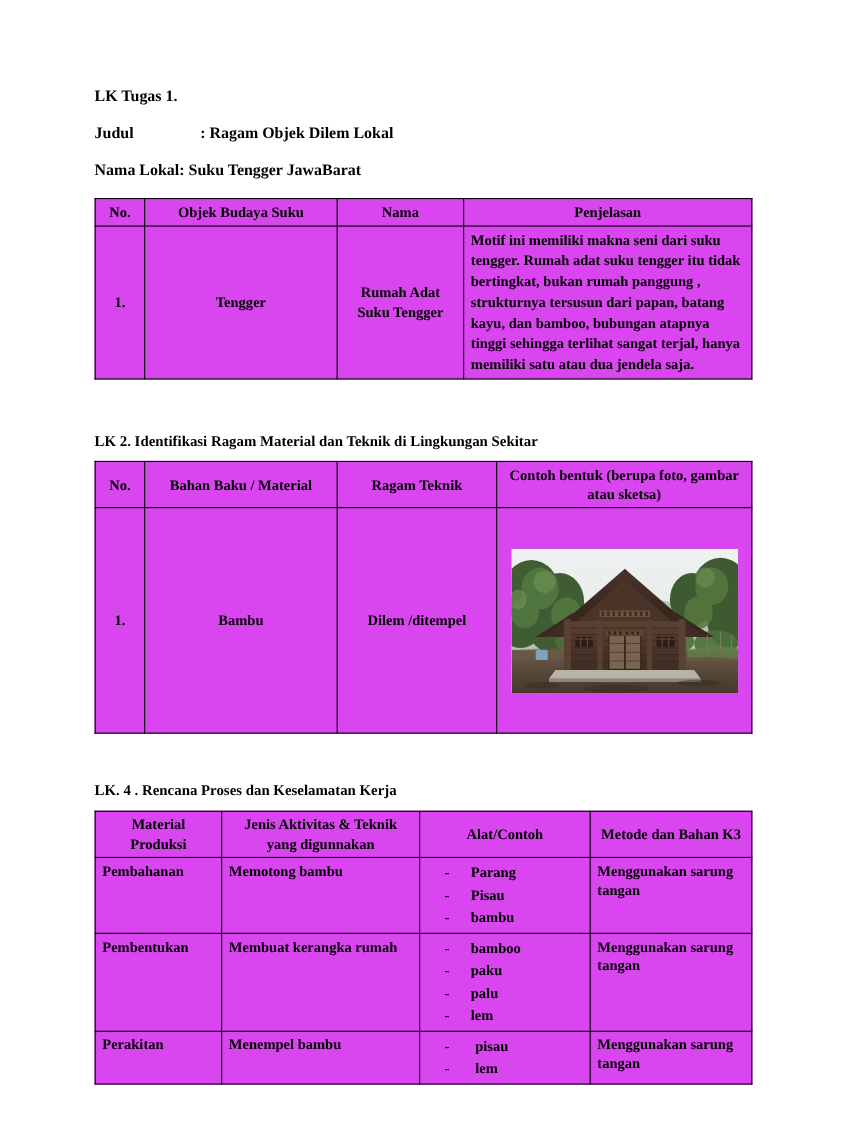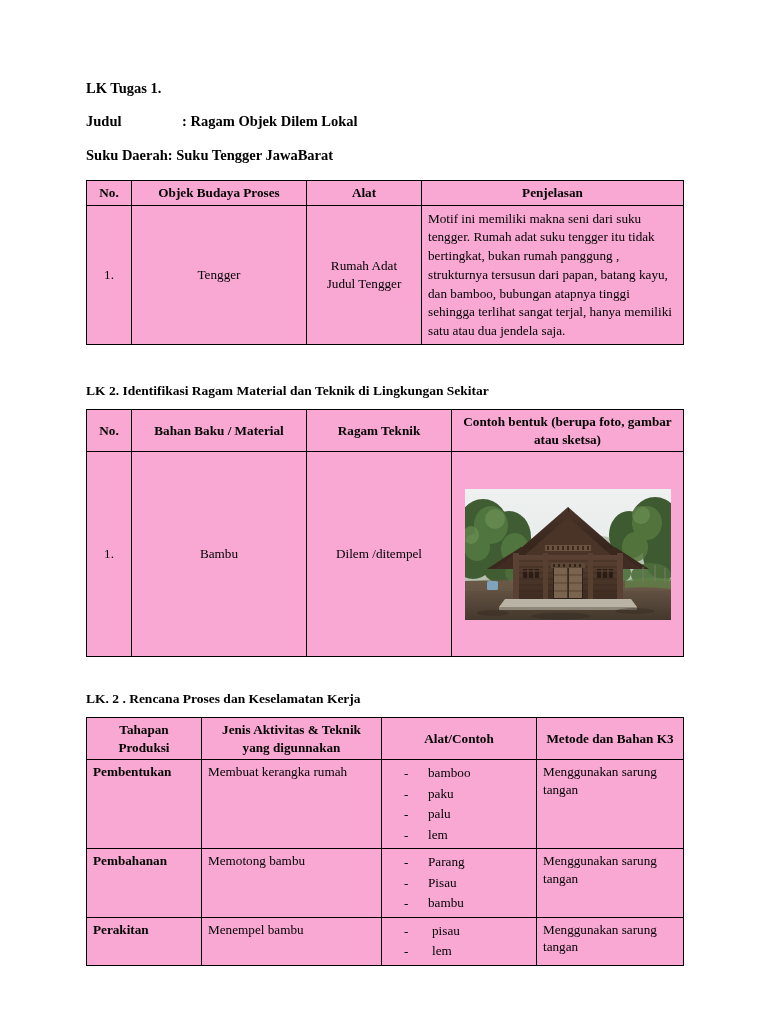--- a/index.html
+++ b/index.html
@@ -39,38 +39,38 @@
     white-space: pre;
   }
   .hdr-line .label-col {
     display: inline-block;
     width: 96px;
   }
   .section-heading {
     font-weight: bold;
     font-size: 13.5px;
     line-height: 1.2;
-    margin-top: 4px;
+    margin-top: 14px;
     margin-bottom: 10px;
   }
 
   
   table.doc {
     border-collapse: collapse;
     width: 597px;
     table-layout: fixed;
-    background: #f9a8d4;
+    background: #d946ef;
   }
   table.doc td, table.doc th {
     border: 1px solid #000000;
     padding: 3px 6px;
     vertical-align: top;
     font-size: 13.2px;
     line-height: 1.33;
-    font-weight: normal;
+    font-weight: bold;
   }
   table.doc th {
     text-align: center;
     font-weight: bold;
     vertical-align: middle;
   }
   .t1 th { font-size: 16px; padding: 2px 4px; }
   .t1 .cell-center {
     text-align: center;
     vertical-align: middle;
@@ -132,43 +132,43 @@
 </head>
 <body>
 
 <div class="page">
   <div class="content">
 
     <div class="hdr-line">LK Tugas 1.</div>
 
     <div class="hdr-line"><span class="label-col">Judul</span><span>: Ragam Objek Dilem Lokal</span></div>
 
-    <div class="hdr-line">Suku Daerah: Suku Tengger JawaBarat</div>
+    <div class="hdr-line">Nama Lokal: Suku Tengger JawaBarat</div>
 
     <table class="doc t1">
       <colgroup>
         <col style="width:45px">
         <col style="width:175px">
         <col style="width:115px">
         <col style="width:262px">
       </colgroup>
       <thead>
         <tr>
           <th>No.</th>
-          <th>Objek Budaya Proses</th>
-          <th>Alat</th>
+          <th>Objek Budaya Suku</th>
+          <th>Nama</th>
           <th>Penjelasan</th>
         </tr>
       </thead>
       <tbody>
         <tr>
           <td class="cell-center">1.</td>
           <td class="cell-center">Tengger</td>
           <td class="cell-center" style="white-space:pre-line">Rumah Adat
-Judul Tengger</td>
+Suku Tengger</td>
           <td class="desc">Motif ini memiliki makna seni dari suku tengger. Rumah adat suku tengger itu tidak bertingkat, bukan rumah panggung , strukturnya tersusun dari papan, batang kayu, dan bamboo, bubungan atapnya tinggi sehingga terlihat sangat terjal, hanya memiliki satu atau dua jendela saja.</td>
         </tr>
       </tbody>
     </table>
 
     <div class="spacer-lg"></div>
 
     <div class="section-heading">LK 2. Identifikasi Ragam Material dan Teknik di Lingkungan Sekitar</div>
 
     <table class="doc t2">
@@ -351,63 +351,63 @@
                 </g>
               </svg>
             </div>
           </td>
         </tr>
       </tbody>
     </table>
 
     <div class="spacer-md"></div>
 
-    <div class="section-heading">LK. 2 . Rencana Proses dan Keselamatan Kerja</div>
+    <div class="section-heading">LK. 4 . Rencana Proses dan Keselamatan Kerja</div>
 
     <table class="doc t3">
       <colgroup>
         <col style="width:115px">
         <col style="width:180px">
         <col style="width:155px">
         <col style="width:147px">
       </colgroup>
       <thead>
         <tr>
-          <th>Tahapan Produksi</th>
+          <th>Material Produksi</th>
           <th>Jenis Aktivitas &amp; Teknik yang digunnakan</th>
           <th>Alat/Contoh</th>
           <th>Metode dan Bahan K3</th>
         </tr>
       </thead>
       <tbody>
+        <tr style="height:66px">
+          <td class="stage">Pembahanan</td>
+          <td>Memotong bambu</td>
+          <td class="alat-cell">
+            <ul class="dashlist">
+              <li>Parang</li>
+              <li>Pisau</li>
+              <li>bambu</li>
+            </ul>
+          </td>
+          <td>Menggunakan sarung tangan</td>
+        </tr>
         <tr style="height:66px">
           <td class="stage">Pembentukan</td>
           <td>Membuat kerangka rumah</td>
           <td class="alat-cell">
             <ul class="dashlist">
               <li>bamboo</li>
               <li>paku</li>
               <li>palu</li>
               <li>lem</li>
             </ul>
           </td>
           <td>Menggunakan sarung tangan</td>
         </tr>
-        <tr style="height:66px">
-          <td class="stage">Pembahanan</td>
-          <td>Memotong bambu</td>
-          <td class="alat-cell">
-            <ul class="dashlist">
-              <li>Parang</li>
-              <li>Pisau</li>
-              <li>bambu</li>
-            </ul>
-          </td>
-          <td>Menggunakan sarung tangan</td>
-        </tr>
         <tr style="height:38px">
           <td class="stage">Perakitan</td>
           <td>Menempel bambu</td>
           <td class="alat-cell">
             <ul class="dashlist">
               <li style="padding-left:50px">pisau</li>
               <li style="padding-left:50px">lem</li>
             </ul>
           </td>
           <td>Menggunakan sarung tangan</td>

